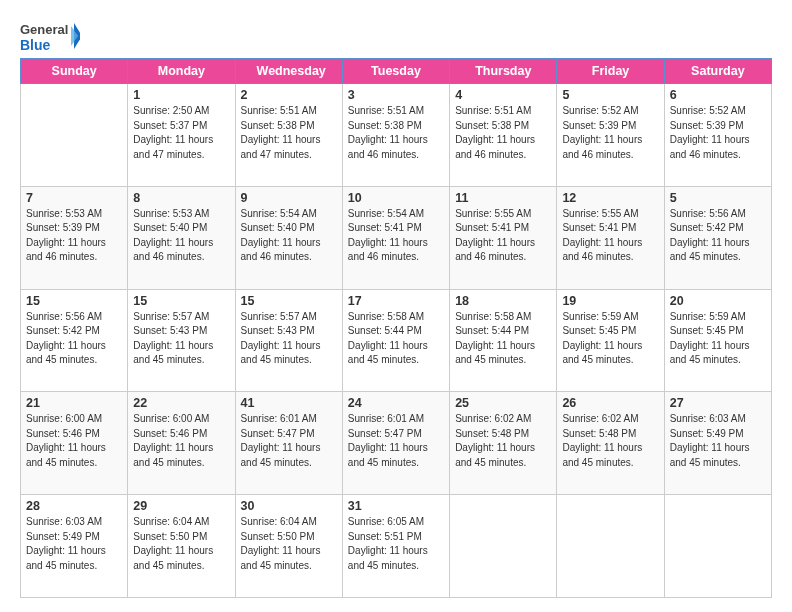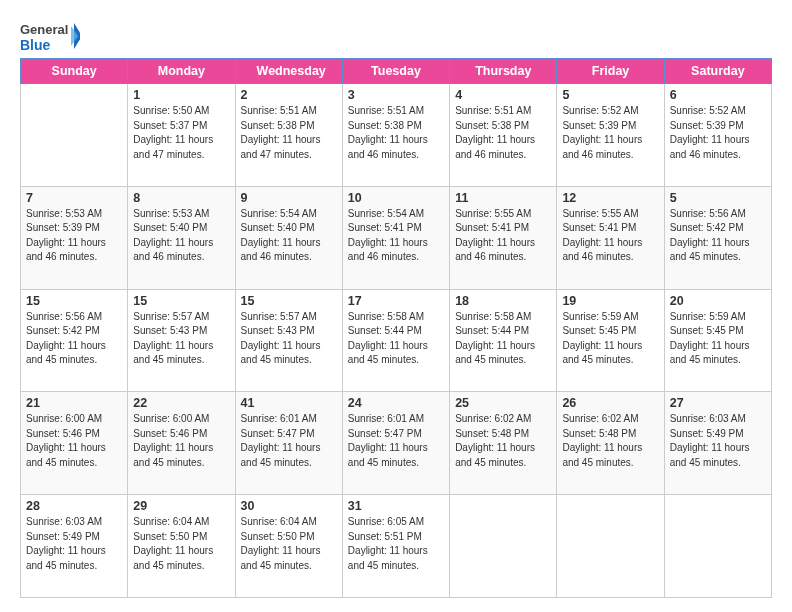--- a/index.html
+++ b/index.html
@@ -113,21 +113,21 @@
           <th>Thursday</th>
           <th>Friday</th>
           <th>Saturday</th>
         </tr>
     </thead>
     <tbody id="calendar-body">
     <tr>
           <td class="empty-cell"></td>
           <td>
             <span class="day-number">1</span>
-            <div class="cell-content">Sunrise: 5:50 AM
+            <div class="cell-content">Sunrise: 2:50 AM
 Sunset: 5:37 PM
 Daylight: 11 hours
 and 47 minutes.</div>
           </td>
           <td>
             <span class="day-number">2</span>
             <div class="cell-content">Sunrise: 5:51 AM
 Sunset: 5:38 PM
 Daylight: 11 hours
 and 47 minutes.</div>

